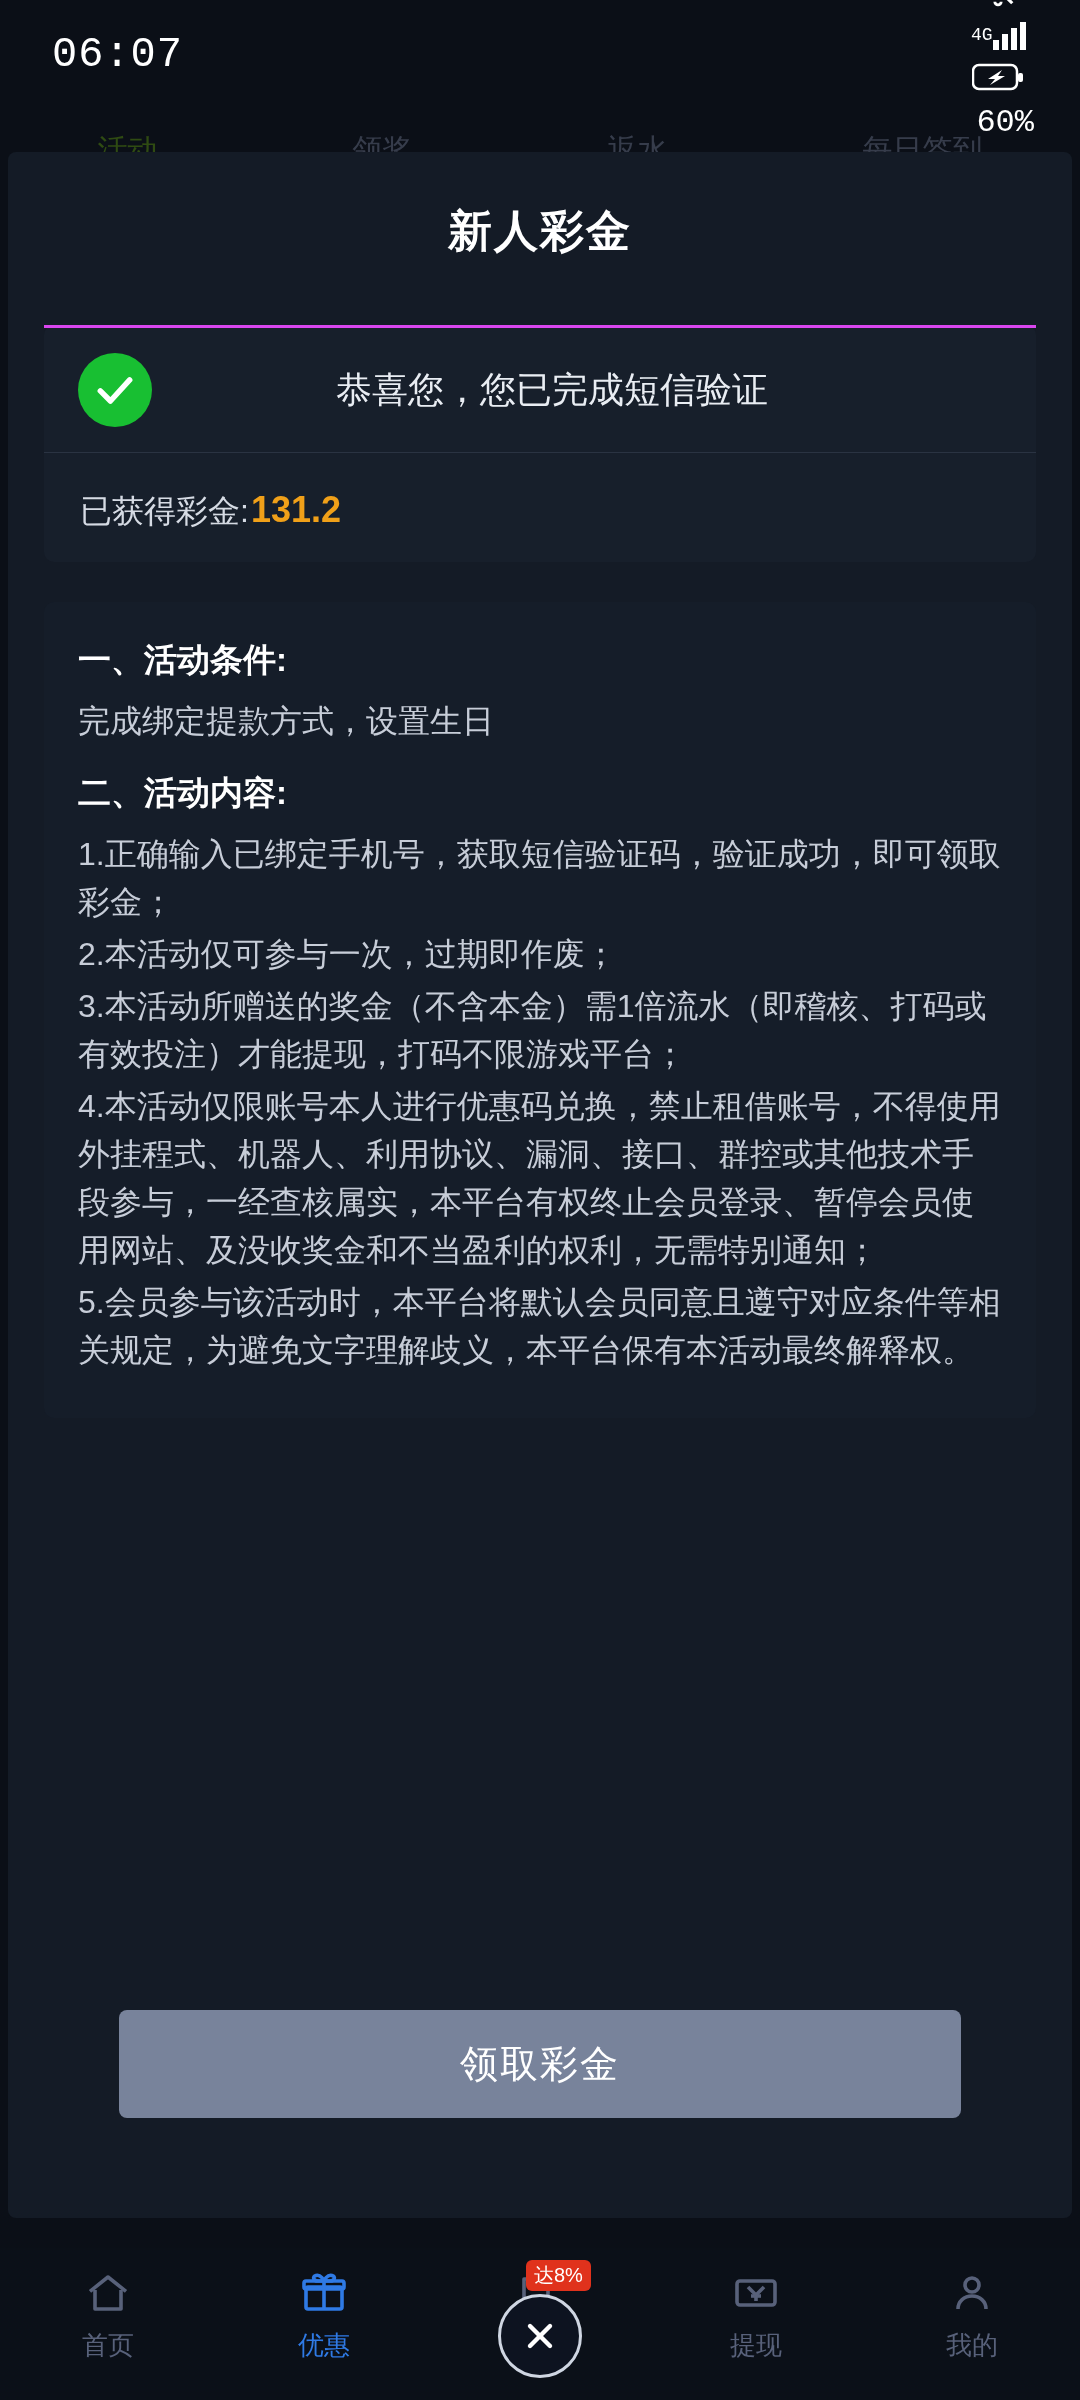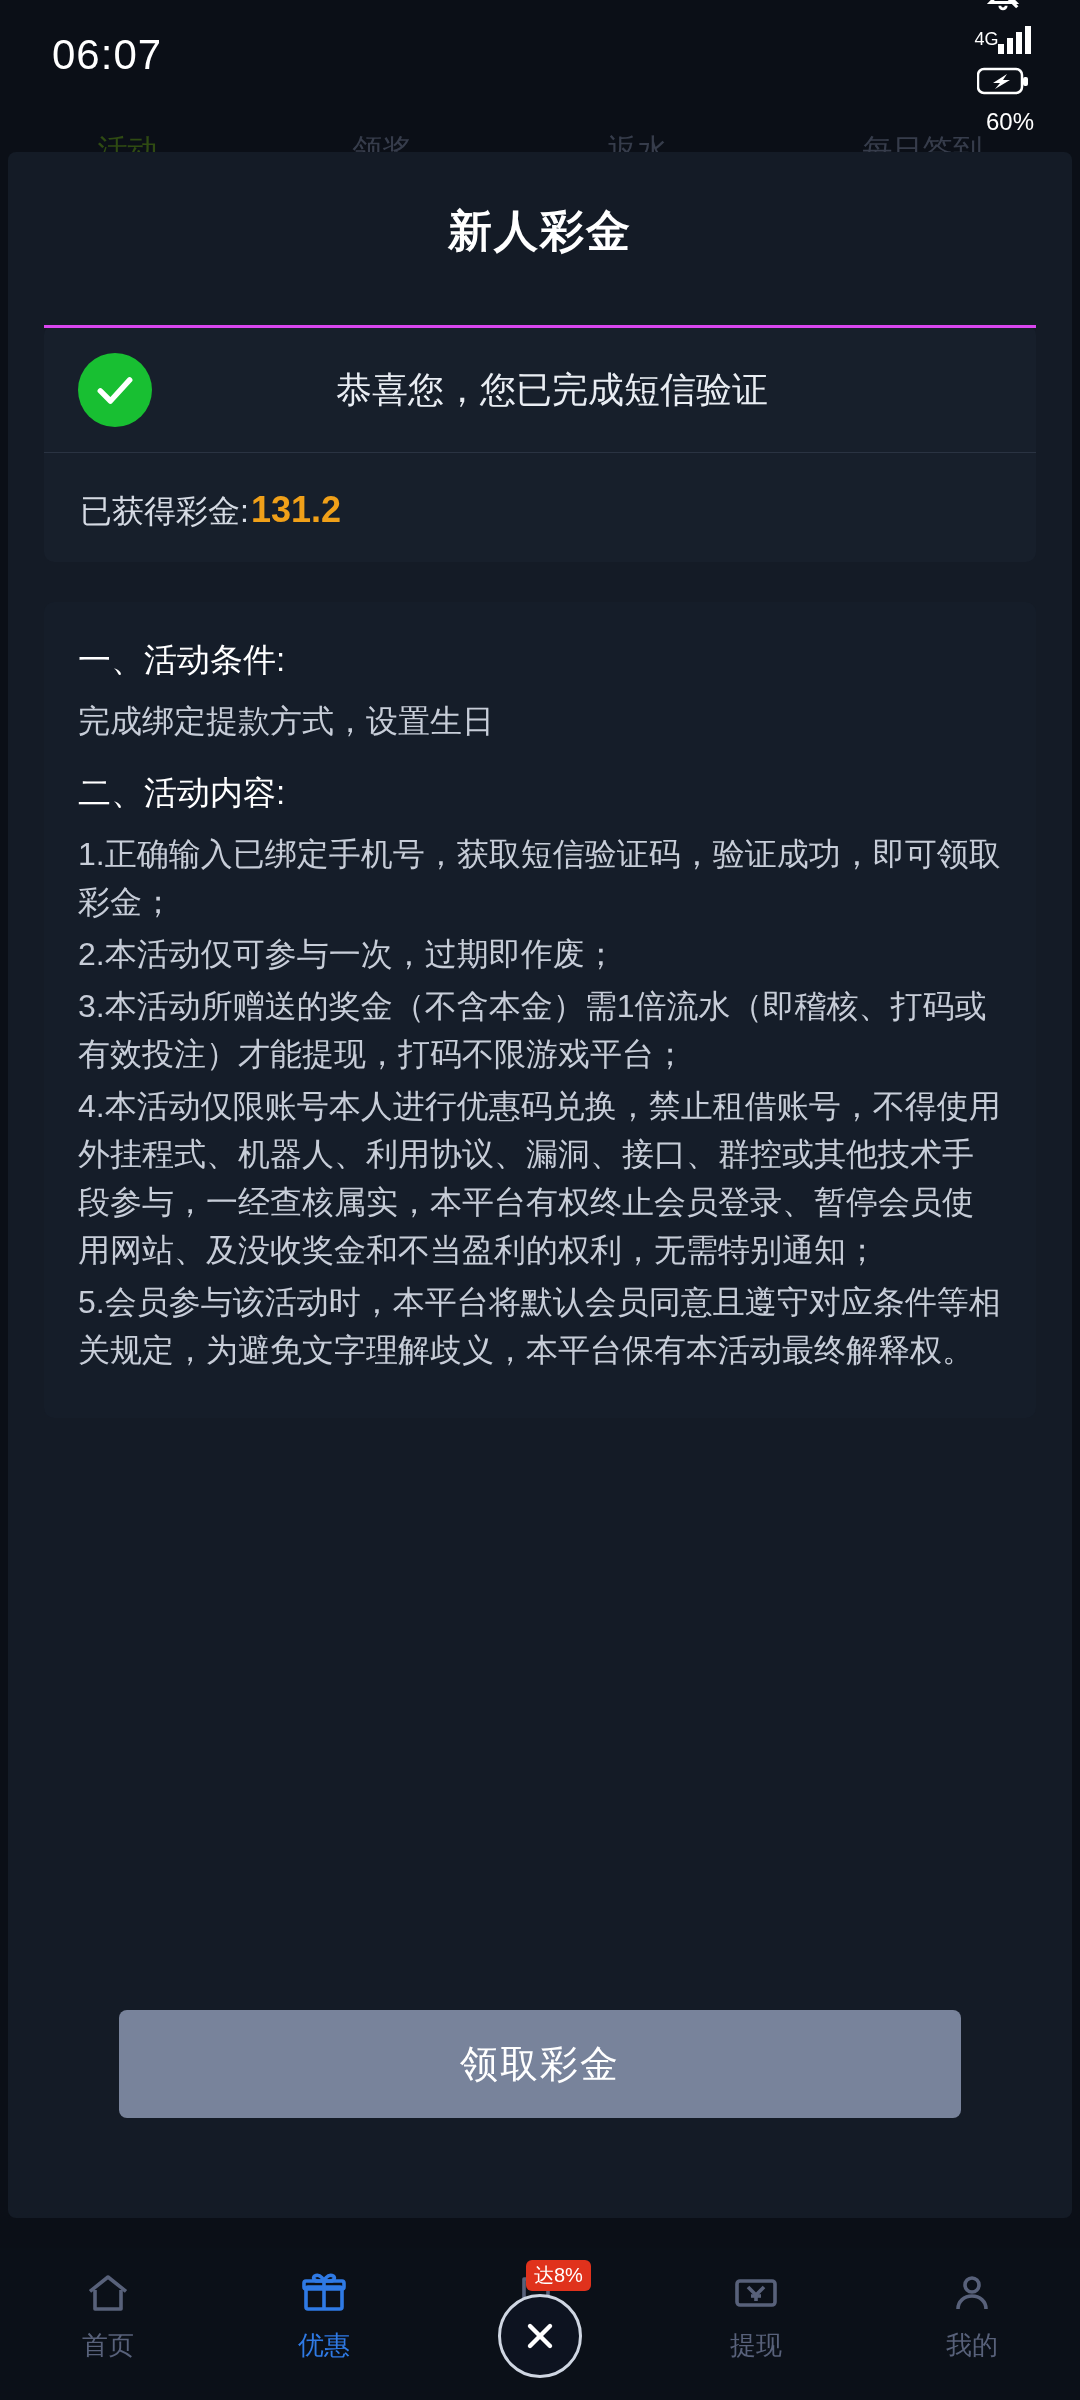--- a/index.html
+++ b/index.html
@@ -21,35 +21,36 @@
   .statusbar {
     position: absolute;
     top: 0; left: 0;
     width: 1080px;
     height: 110px;
     display: flex;
     align-items: center;
     justify-content: space-between;
     padding: 0 46px 0 52px;
     color: #ffffff;
+    font-family: Liberation Mono, monospace;
   }
   .status-time {
     font-size: 42px;
     letter-spacing: 1px;
     font-weight: 500;
   }
   .status-right {
     display: flex;
     align-items: center;
     gap: 12px;
     flex-direction: column;
   }
   .status-icon { display: inline-flex; align-items: center; }
   .status-battery-text {
-    font-size: 24px;
+    font-size: 32px;
     font-weight: 500;
     margin-left: 14px;
   }
   .net-label {
     font-size: 18px;
     line-height: 1;
     color: #fff;
     text-align: left;
   }
   .bars { display: flex; align-items: flex-end; gap: 3px; height: 30px; }
@@ -134,21 +135,21 @@
   
   .terms {
     margin: 40px 36px 0 36px;
     background: #151d29;
     border-radius: 10px;
     padding: 30px 34px 40px 34px;
   }
   .terms h3 {
     color: #ffffff;
     font-size: 33px;
-    font-weight: 400;
+    font-weight: 700;
     margin: 6px 0 14px 0;
   }
   .terms h3.second { margin-top: 26px; }
   .terms p {
     color: #c7cdd8;
     font-size: 32px;
     line-height: 1.5;
     margin: 0 0 4px 0;
   }
 

